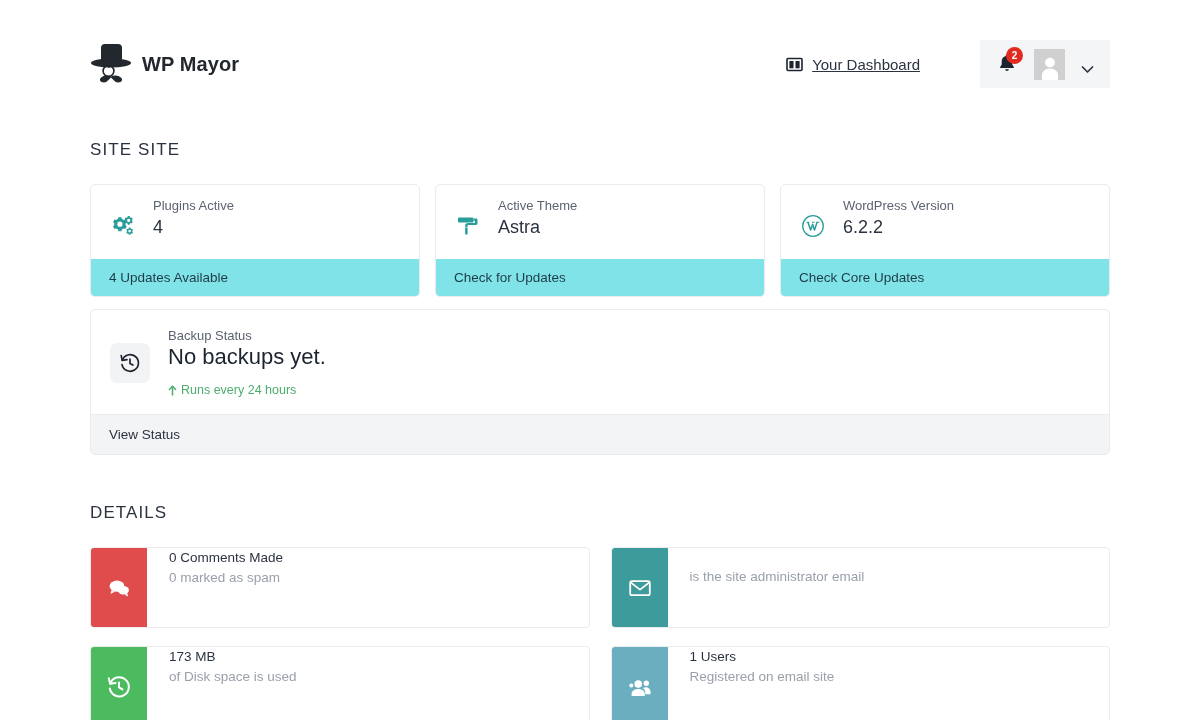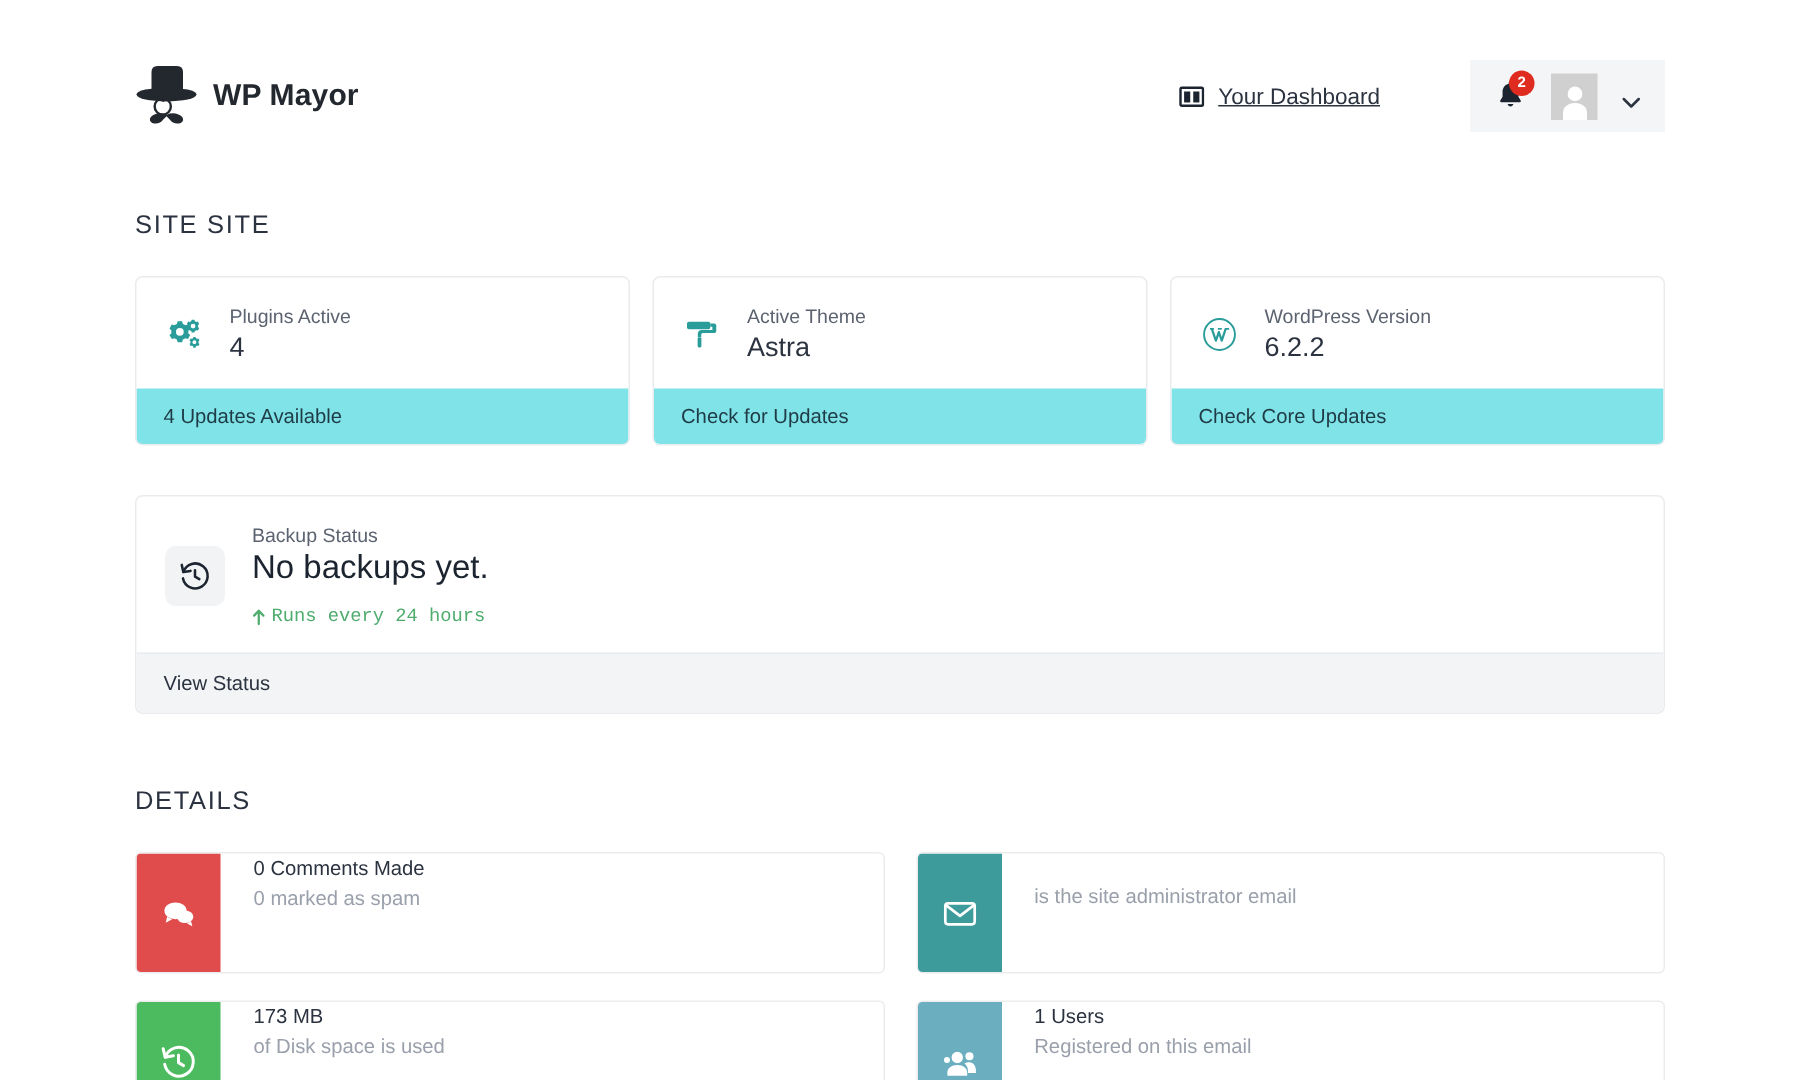--- a/index.html
+++ b/index.html
@@ -101,39 +101,39 @@
     flex: 1;
     background: #ffffff;
     border: 1px solid #e9ebee;
     border-radius: 5px;
     overflow: hidden;
     display: flex;
     flex-direction: column;
   }
   .site-card-body {
     display: flex;
-    align-items: center;
+    align-items: flex-end;
     gap: 17px;
     padding: 21px 19px 20px 19px;
     height: 74px;
   }
   .site-icon { width: 26px; height: 26px; flex: 0 0 26px; color: #2a9d9a; }
   .site-icon svg { display: block; width: 100%; height: 100%; }
   .site-label { font-size: 13px; color: #5c6370; line-height: 1.35; }
   .site-value { font-size: 18px; color: #2c3340; line-height: 1.3; margin-top: 1px; }
   .site-card-foot {
     background: #7fe3e8;
     padding: 11px 18px;
     font-size: 13.5px;
     color: #1f3b46;
   }
 
   
   .backup-card {
-    margin-top: 33px;
+    margin-top: 12px;
     border: 1px solid #e9ebee;
     border-radius: 5px;
     background: #fff;
     overflow: hidden;
   }
   .backup-body {
     display: flex;
     align-items: center;
     gap: 18px;
     padding: 18px 19px 17px 19px;
@@ -150,21 +150,20 @@
   .backup-icon-box svg { width: 22px; height: 22px; display: block; color: #1c2430; }
   .backup-label { font-size: 13px; color: #5c6370; }
   .backup-main-row { display: flex; align-items: baseline; gap: 13px; margin-top: 1px; flex-direction: column; }
   .backup-value { font-size: 22px; color: #1c2430; }
   .backup-note {
     font-size: 12.5px;
     color: #4eac6d;
     display: flex;
     align-items: center;
     gap: 4px;
-    font-family: Liberation Mono, monospace;
   }
   .backup-note svg { width: 9px; height: 11px; display: block; }
   .backup-foot {
     background: #f3f4f6;
     border-top: 1px solid #e9ebee;
     padding: 12px 18px;
     font-size: 13.5px;
     color: #2c3340;
   }
 
@@ -392,19 +391,19 @@
           <svg viewBox="0 0 26 26" fill="currentColor">
             <circle cx="11.2" cy="10" r="3.8"></circle>
             <path d="M11.2 15c-4 0-6.6 2.3-6.6 5v2.1h13.2V20c0-2.7-2.6-5-6.6-5z"></path>
             <circle cx="19.3" cy="9.2" r="2.7"></circle>
             <path d="M19.3 13.2c-1.3 0-2.4.3-3.3.8 1.4 1.2 2.3 2.9 2.3 4.8v1.5h5.3v-2c0-2.7-1.9-5.1-4.3-5.1z"></path>
             <circle cx="4.3" cy="11.6" r="2"></circle>
           </svg>
         </div>
         <div class="detail-text">
           <div class="detail-title">1 Users</div>
-          <div class="detail-sub">Registered on this email</div>
+          <div class="detail-sub">Registered on email site</div>
         </div>
       </div>
     </div>
   </div>
 
 </div>
 
 </body></html>

